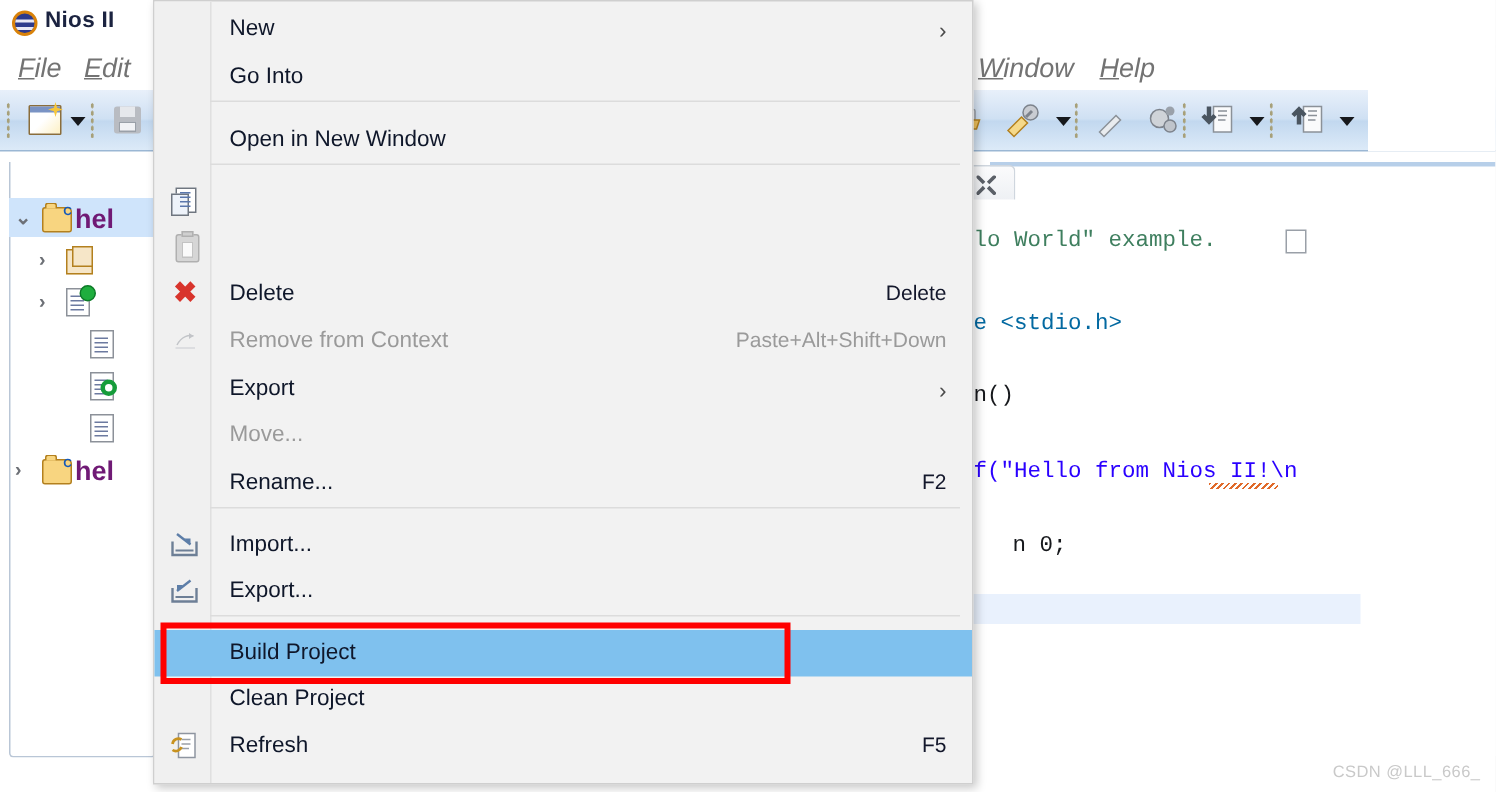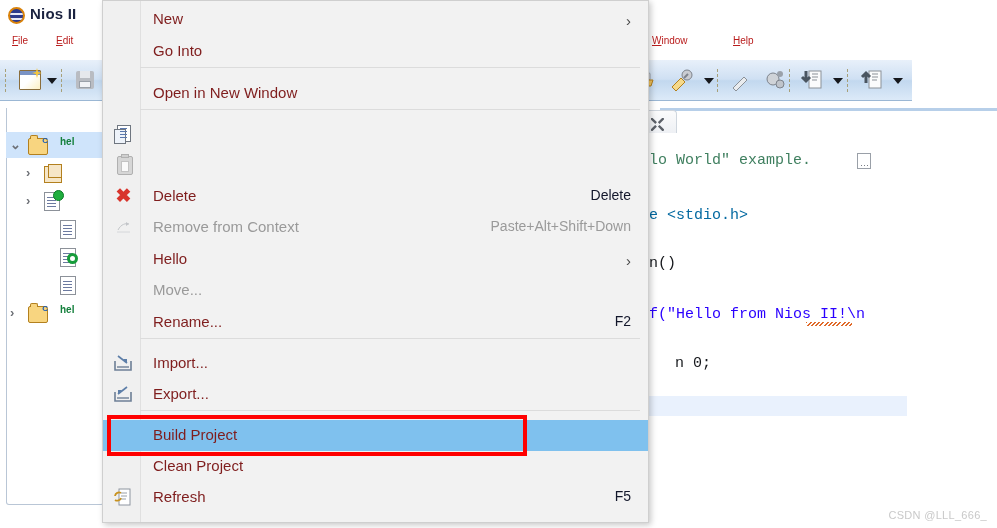--- a/index.html
+++ b/index.html
@@ -15,21 +15,21 @@
 
   
   .titlebar{position:absolute;left:0;top:0;width:997px;height:30px;background:#ffffff;}
   .nios-logo{position:absolute;left:8px;top:7px;width:17px;height:17px;border-radius:50%;
     background:#2d3a8c;border:2px solid #d9820a;box-sizing:border-box;overflow:hidden;}
   .nios-logo::before{content:"";position:absolute;left:0;top:4px;width:100%;height:2px;background:#e8e8f5;}
   .nios-logo::after{content:"";position:absolute;left:0;top:9px;width:100%;height:2px;background:#e8e8f5;}
   .app-title{position:absolute;left:30px;top:5px;font-size:15px;font-weight:bold;color:#1b2340;letter-spacing:.2px;}
 
   .menubar{position:absolute;left:0;top:32px;width:997px;height:26px;background:#ffffff;}
-  .mb-item{position:absolute;top:3px;font-size:10px;color:#b91c1c;}
+  .mb-item{position:absolute;top:3px;font-size:18px;color:#737373;font-style:italic;}
   .mb-item u{text-decoration:underline;}
 
   
   .toolbar{position:absolute;left:0;top:60px;width:997px;height:40px;
     background:linear-gradient(180deg,#e8f0fa 0%,#cfe0f3 48%,#c2d8ef 52%,#dceaf8 100%);
     border-bottom:1px solid #9bb7d4;}
   .toolbar-right-gap{position:absolute;right:0;top:60px;width:85px;height:41px;background:#ffffff;}
   .tb-grip{position:absolute;top:8px;width:3px;height:24px;
     background-image:radial-gradient(#a7a079 1px, transparent 1px);background-size:3px 5px;}
   .tb-btn{position:absolute;top:8px;width:26px;height:24px;}
@@ -54,21 +54,21 @@
     border:1px solid #b9c6d6;border-top:none;border-radius:0 0 3px 3px;}
   .exp-tabstrip{position:absolute;left:6px;top:108px;width:96px;height:22px;
     background:linear-gradient(180deg,#fdfdfe,#eef2f7);border:1px solid #b9c6d6;border-bottom:none;border-radius:4px 4px 0 0;}
   .exp-tab-label{position:absolute;left:28px;top:113px;font-size:13px;color:#13172b;white-space:nowrap;}
   .exp-tab-icon{position:absolute;left:8px;top:113px;width:16px;height:14px;}
 
   .tree{position:absolute;left:6px;top:132px;width:96px;height:230px;overflow:hidden;}
   .trow{position:absolute;height:26px;left:0;width:96px;white-space:nowrap;}
   .trow.sel{background:#cfe4fb;}
   .tw{position:absolute;font-size:13px;color:#6d7076;font-weight:bold;}
-  .tlabel{position:absolute;font-size:10px;color:#15803d;font-weight:bold;white-space:nowrap;margin-left:10px;}
+  .tlabel{position:absolute;font-size:18px;color:#701a75;font-weight:bold;white-space:nowrap;}
 
   .ic-folder{position:absolute;width:18px;height:15px;background:#f8d580;border:1px solid #b3801e;border-radius:2px 3px 2px 2px;}
   .ic-folder::before{content:"";position:absolute;left:1px;top:-4px;width:8px;height:4px;background:#f8d580;border:1px solid #b3801e;border-bottom:none;border-radius:2px 2px 0 0;box-sizing:border-box;}
   .ic-folder .cbadge{position:absolute;right:-1px;top:-3px;font-size:8px;color:#1559b8;font-weight:bold;}
   .ic-stack{position:absolute;width:16px;height:15px;background:#f6e6c8;border:1px solid #b3801e;}
   .ic-stack::before{content:"";position:absolute;left:3px;top:-3px;width:14px;height:14px;background:#f6e6c8;border:1px solid #b3801e;box-sizing:border-box;}
   .ic-file{position:absolute;width:14px;height:17px;background:#ffffff;border:1px solid #8c9199;}
   .ic-file::after{content:"";position:absolute;left:2px;top:4px;width:9px;height:1px;background:#6c7aa0;
     box-shadow:0 3px 0 #6c7aa0, 0 6px 0 #6c7aa0, 0 9px 0 #6c7aa0;}
   .dot-green{position:absolute;width:9px;height:9px;border-radius:50%;background:#1fae3e;border:1px solid #0c7a27;}
@@ -96,21 +96,21 @@
   .squiggle{position:absolute;height:4px;
     background-image:repeating-linear-gradient(135deg,#e06a2a 0 1.3px,transparent 1.3px 3px);}
   .hl-line{position:absolute;left:646px;width:261px;height:20px;background:#e9f1fd;}
 
   
   #ctxmenu{position:absolute;left:102px;top:0;width:545px;height:521px;
     background:#f2f2f2;border:1px solid #cfcfcf;box-shadow:2px 2px 6px rgba(0,0,0,.22);}
   .mgutter{position:absolute;left:0;top:0;width:37px;height:100%;background:#f0f0f0;border-right:1px solid #e0e0e0;}
   .mitem{position:absolute;left:0;width:545px;height:31px;}
   .mitem.hl{background:#7fc1ee;}
-  .mlabel{position:absolute;left:50px;top:6px;font-size:15px;color:#7f1d1d;white-space:nowrap;}
+  .mlabel{position:absolute;left:50px;top:6px;font-size:15px;color:#0f172a;white-space:nowrap;}
   .mlabel.dim{color:#9a9a9a;}
   .maccel{position:absolute;right:17px;top:6px;font-size:14px;color:#13172b;white-space:nowrap;}
   .maccel.dim{color:#9a9a9a;}
   .msub{position:absolute;right:17px;top:8px;font-size:15px;color:#4a4a4a;}
   .msep{position:absolute;left:37px;width:500px;height:1px;background:#dcdcdc;}
   .micon{position:absolute;left:10px;width:20px;height:20px;}
 
   
   .mi-copy{position:absolute;left:4px;top:1px;width:12px;height:15px;background:#fff;border:1px solid #6f7680;}
   .mi-copy::before{content:"";position:absolute;left:-4px;top:3px;width:12px;height:15px;background:#eef3fa;border:1px solid #6f7680;box-sizing:border-box;}
@@ -299,21 +299,21 @@
       <span class="maccel dim">Paste+Alt+Shift+Down</span>
     </div>
     <div class="micon" style="top: 216px;">
       <svg class="mi-remove" viewBox="0 0 15 14">
         <path d="M2 10c3-6 8-7 11-6" stroke="#8b9198" fill="none"></path>
         <path d="M10 2l3 2-3 2z" fill="#8b9198"></path>
         <path d="M1 12h13" stroke="#b5b9bf"></path>
       </svg>
     </div>
     <div class="mitem" style="top: 243px;">
-      <span class="mlabel">Hello</span>
+      <span class="mlabel">Export</span>
       <span class="msub">›</span>
     </div>
     <div class="mitem" style="top: 274px;">
       <span class="mlabel dim">Move...</span>
     </div>
     <div class="mitem" style="top: 306px;">
       <span class="mlabel">Rename...</span>
       <span class="maccel">F2</span>
     </div>
     <div class="msep" style="top: 337px;"></div>

